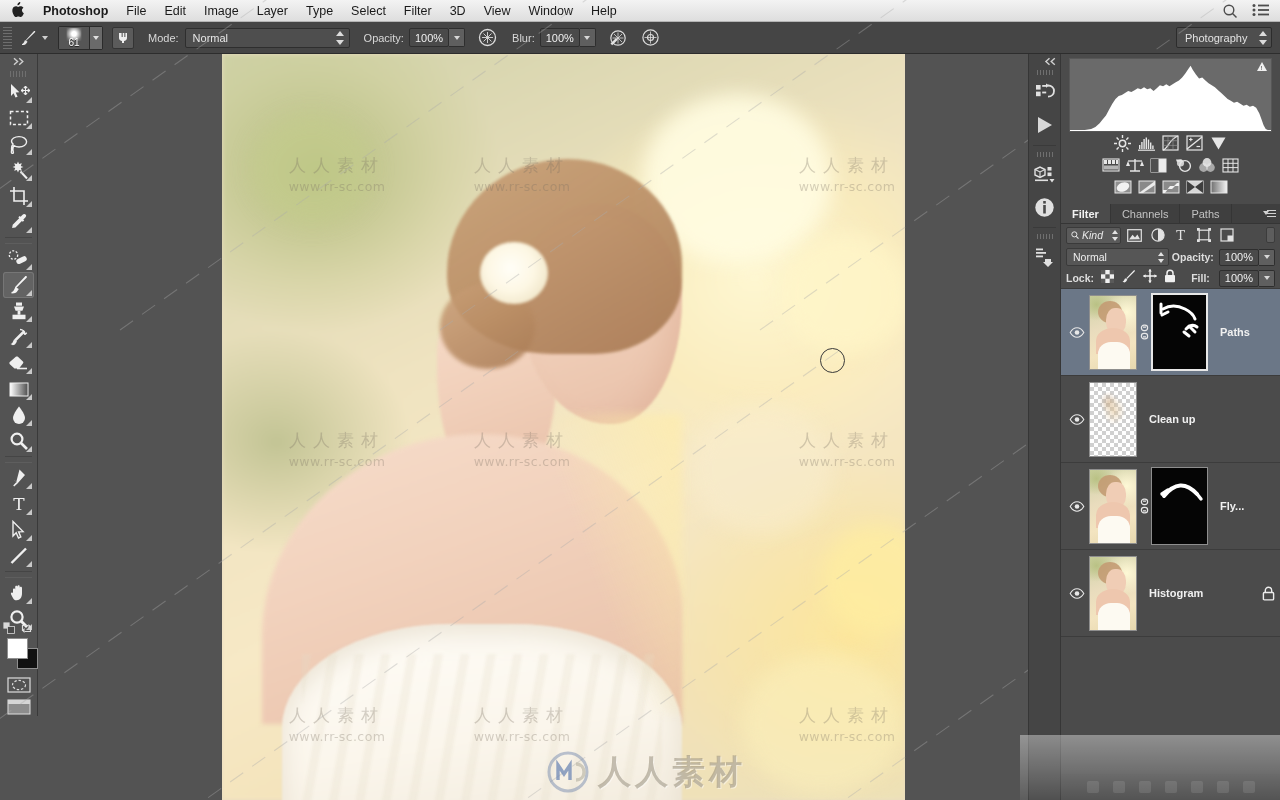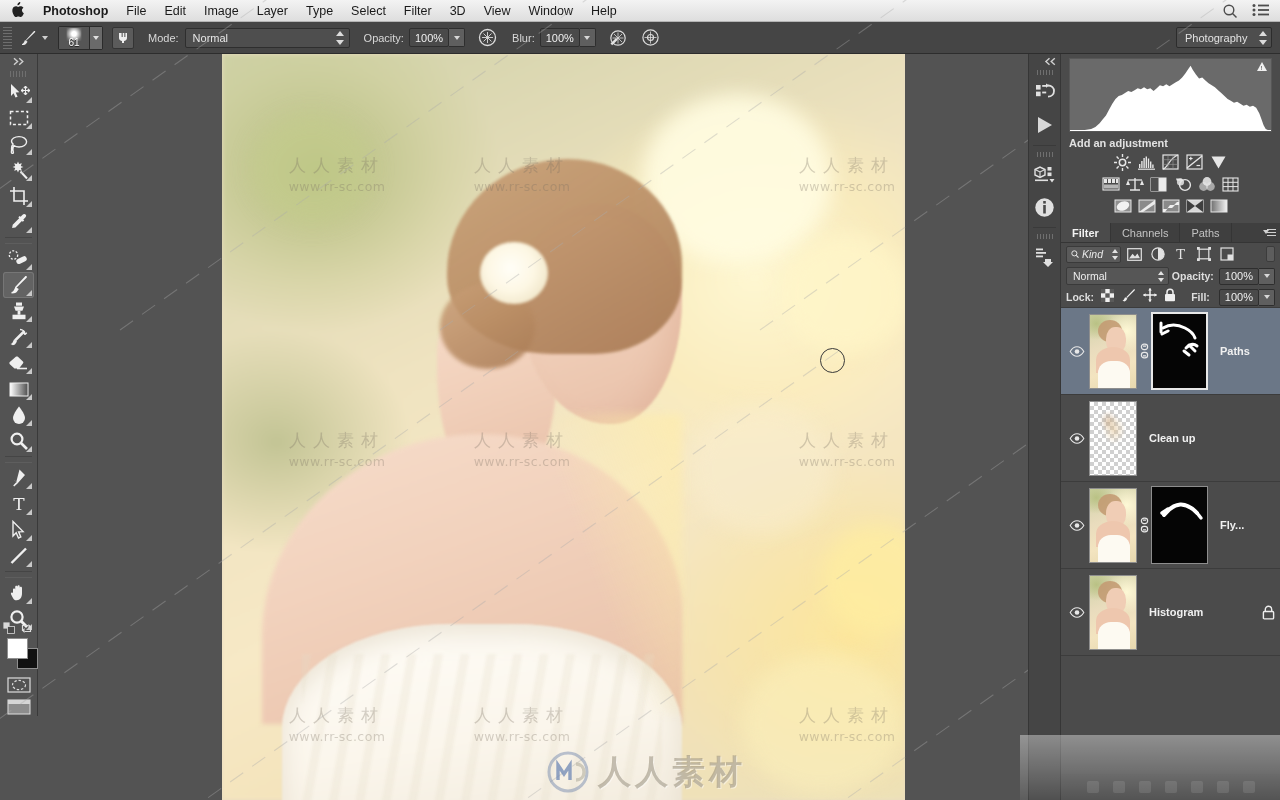--- a/index.html
+++ b/index.html
@@ -677,21 +677,20 @@
 
     <div id="histo-body">
       <div id="histo-plot">
         <svg viewBox="0 0 190 74" preserveAspectRatio="none">
           <path fill="#ffffff" d="M0,74 L0,73 L14,73 L20,72 L24,70 L28,66 L31,62 L34,58 L37,52 L40,46 L43,41 L46,38 L49,37 L52,35 L55,33 L58,34 L61,32 L64,30 L67,31 L70,29 L73,31 L76,30 L79,33 L82,30 L85,27 L88,28 L91,26 L94,28 L97,26 L100,24 L103,22 L106,19 L109,15 L112,10 L114,7 L116,11 L119,16 L122,20 L125,19 L128,22 L131,25 L134,27 L137,29 L140,32 L143,35 L146,38 L149,41 L152,43 L155,45 L158,44 L161,46 L164,48 L167,47 L170,49 L173,48 L176,50 L179,56 L181,62 L183,68 L185,72 L187,73 L190,73 L190,74 Z"></path>
         </svg>
         <div class="warn-tri"></div>
       </div>
     </div>
 
-    <div id="adj-title">Add an adjustment</div>
 
     <div class="adjrow">
       <div class="adjbtn">
         <svg width="17" height="17" viewBox="0 0 17 17">
             <circle cx="8.5" cy="8.5" r="3.2" fill="none" stroke="#e6e6e6" stroke-width="1.5"></circle>
             <g stroke="#e6e6e6" stroke-width="1.4">
               <path d="M8.5 0v3M8.5 14v3M0 8.5h3M14 8.5h3M2.6 2.6l2.1 2.1M12.3 12.3l2.1 2.1M14.4 2.6l-2.1 2.1M4.7 12.3l-2.1 2.1"></path>
             </g>
           </svg>
       </div>

